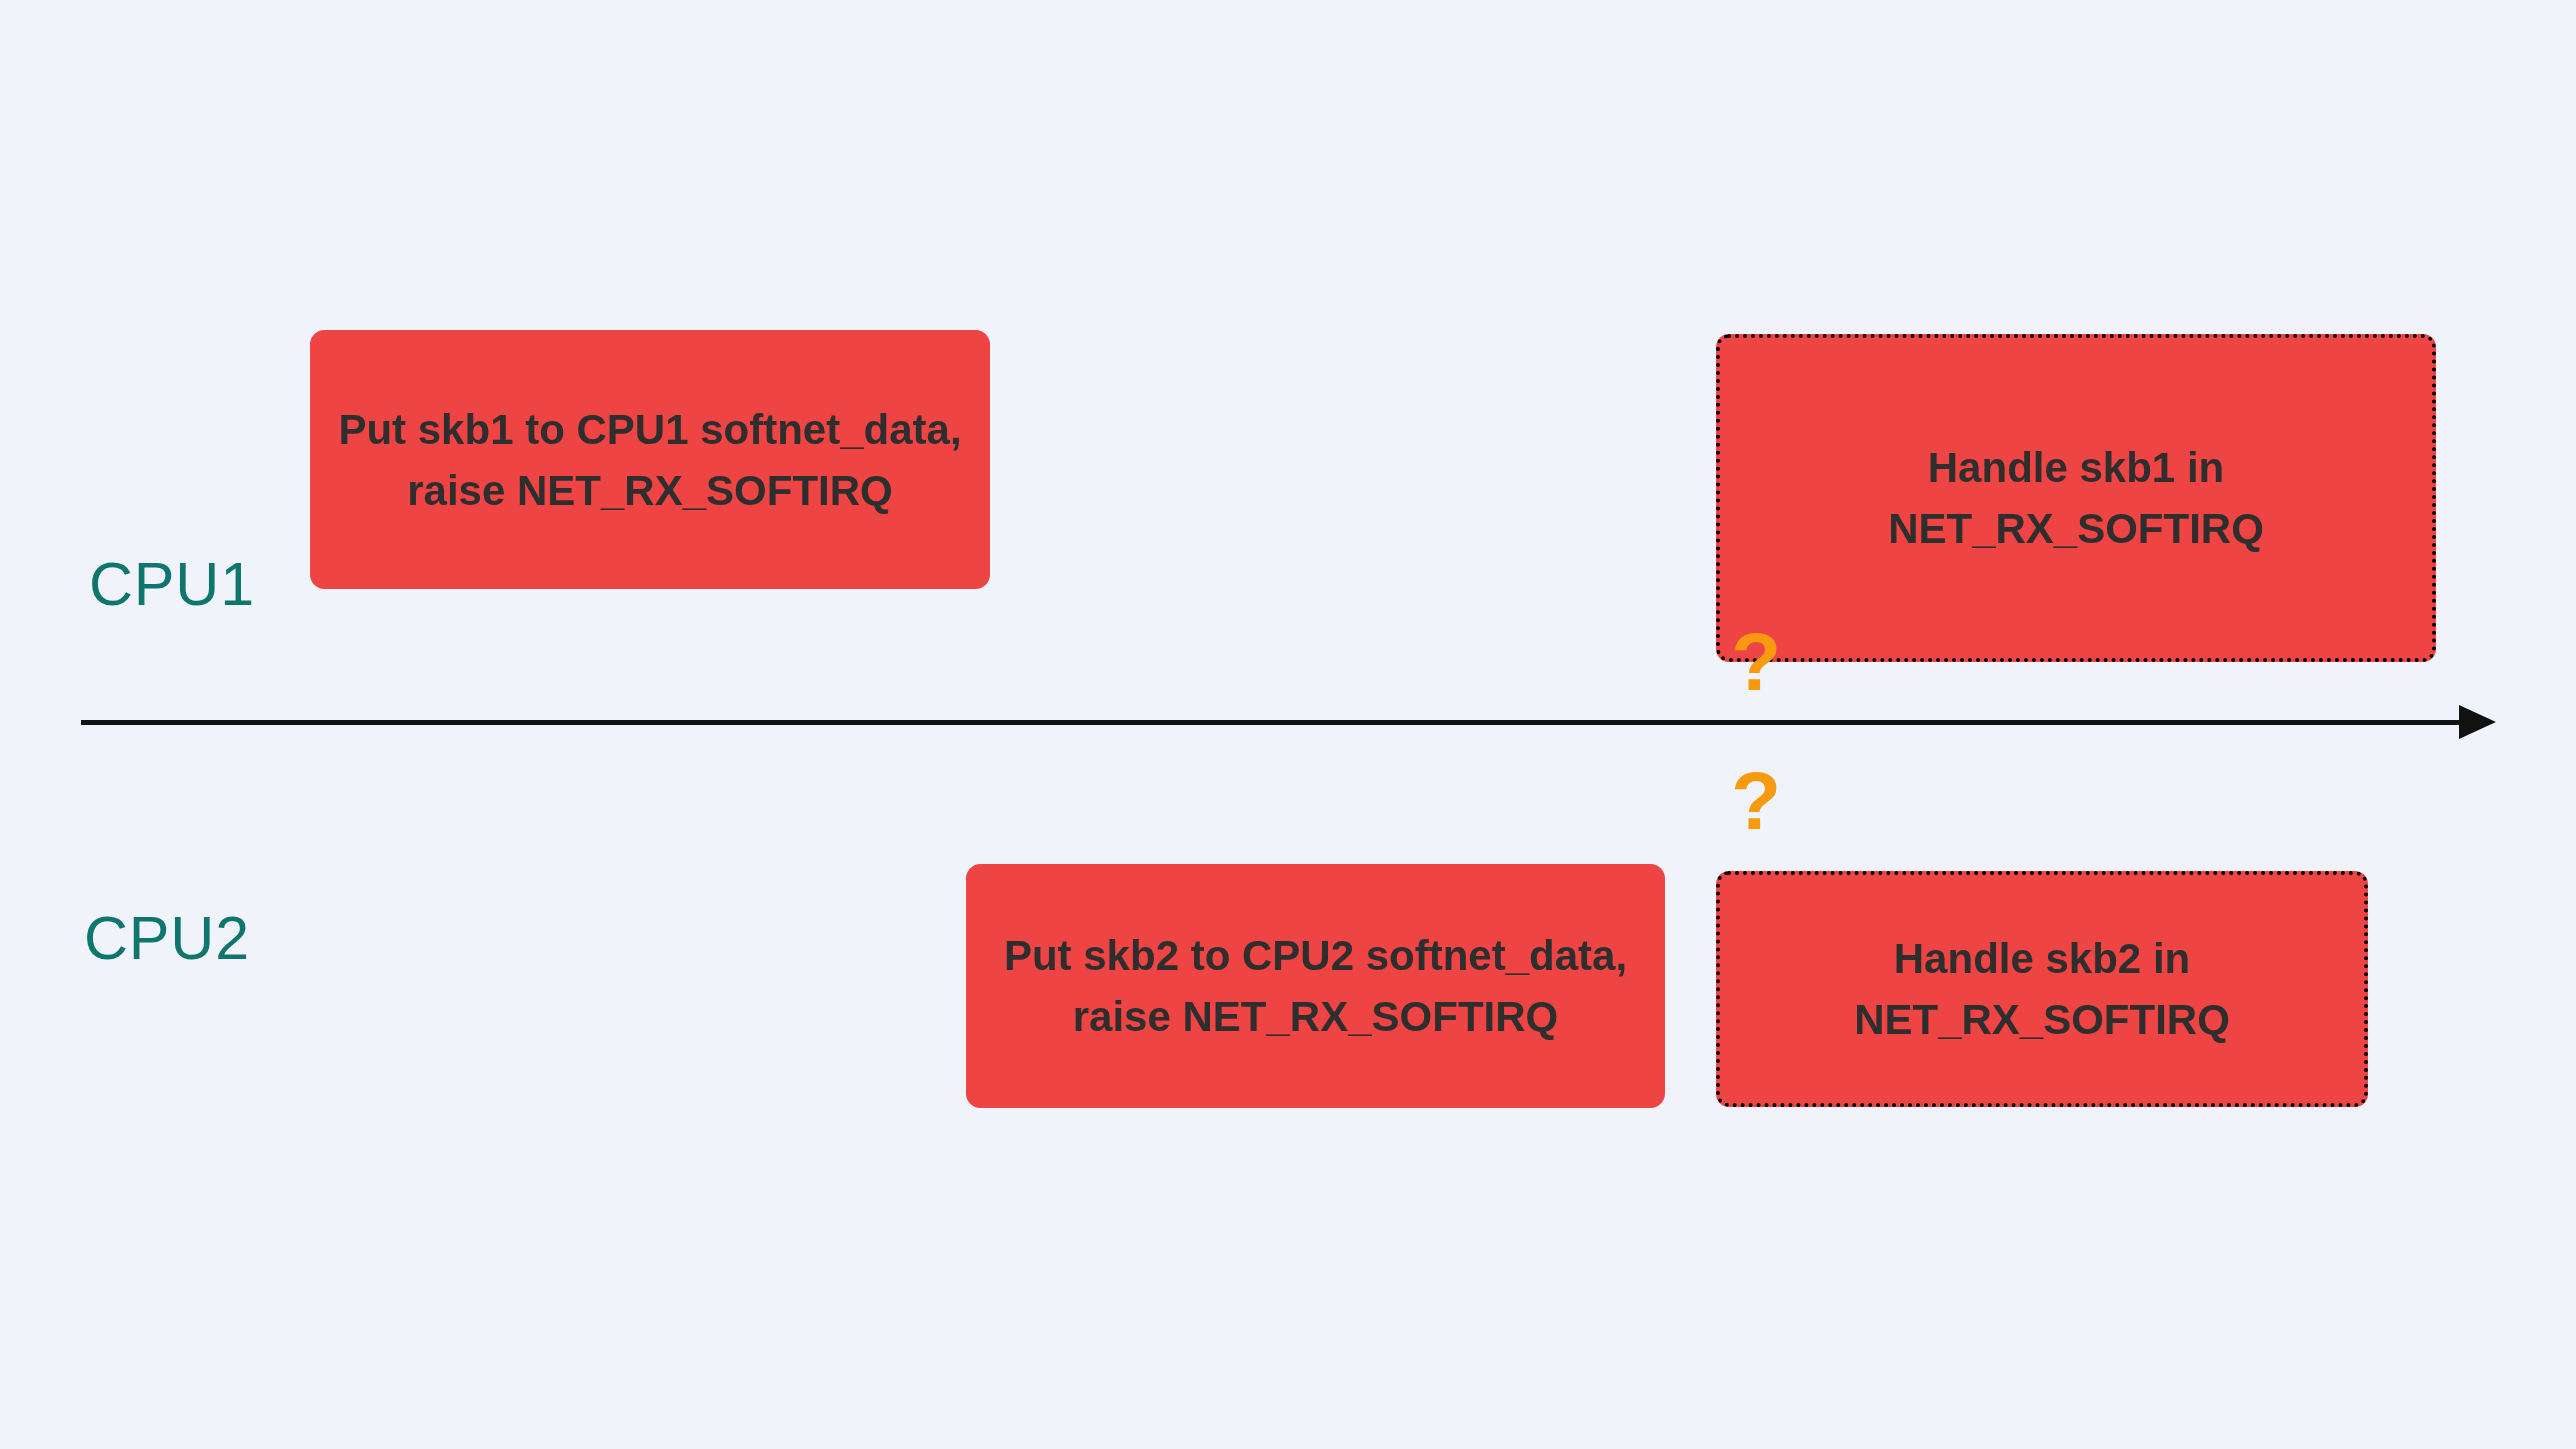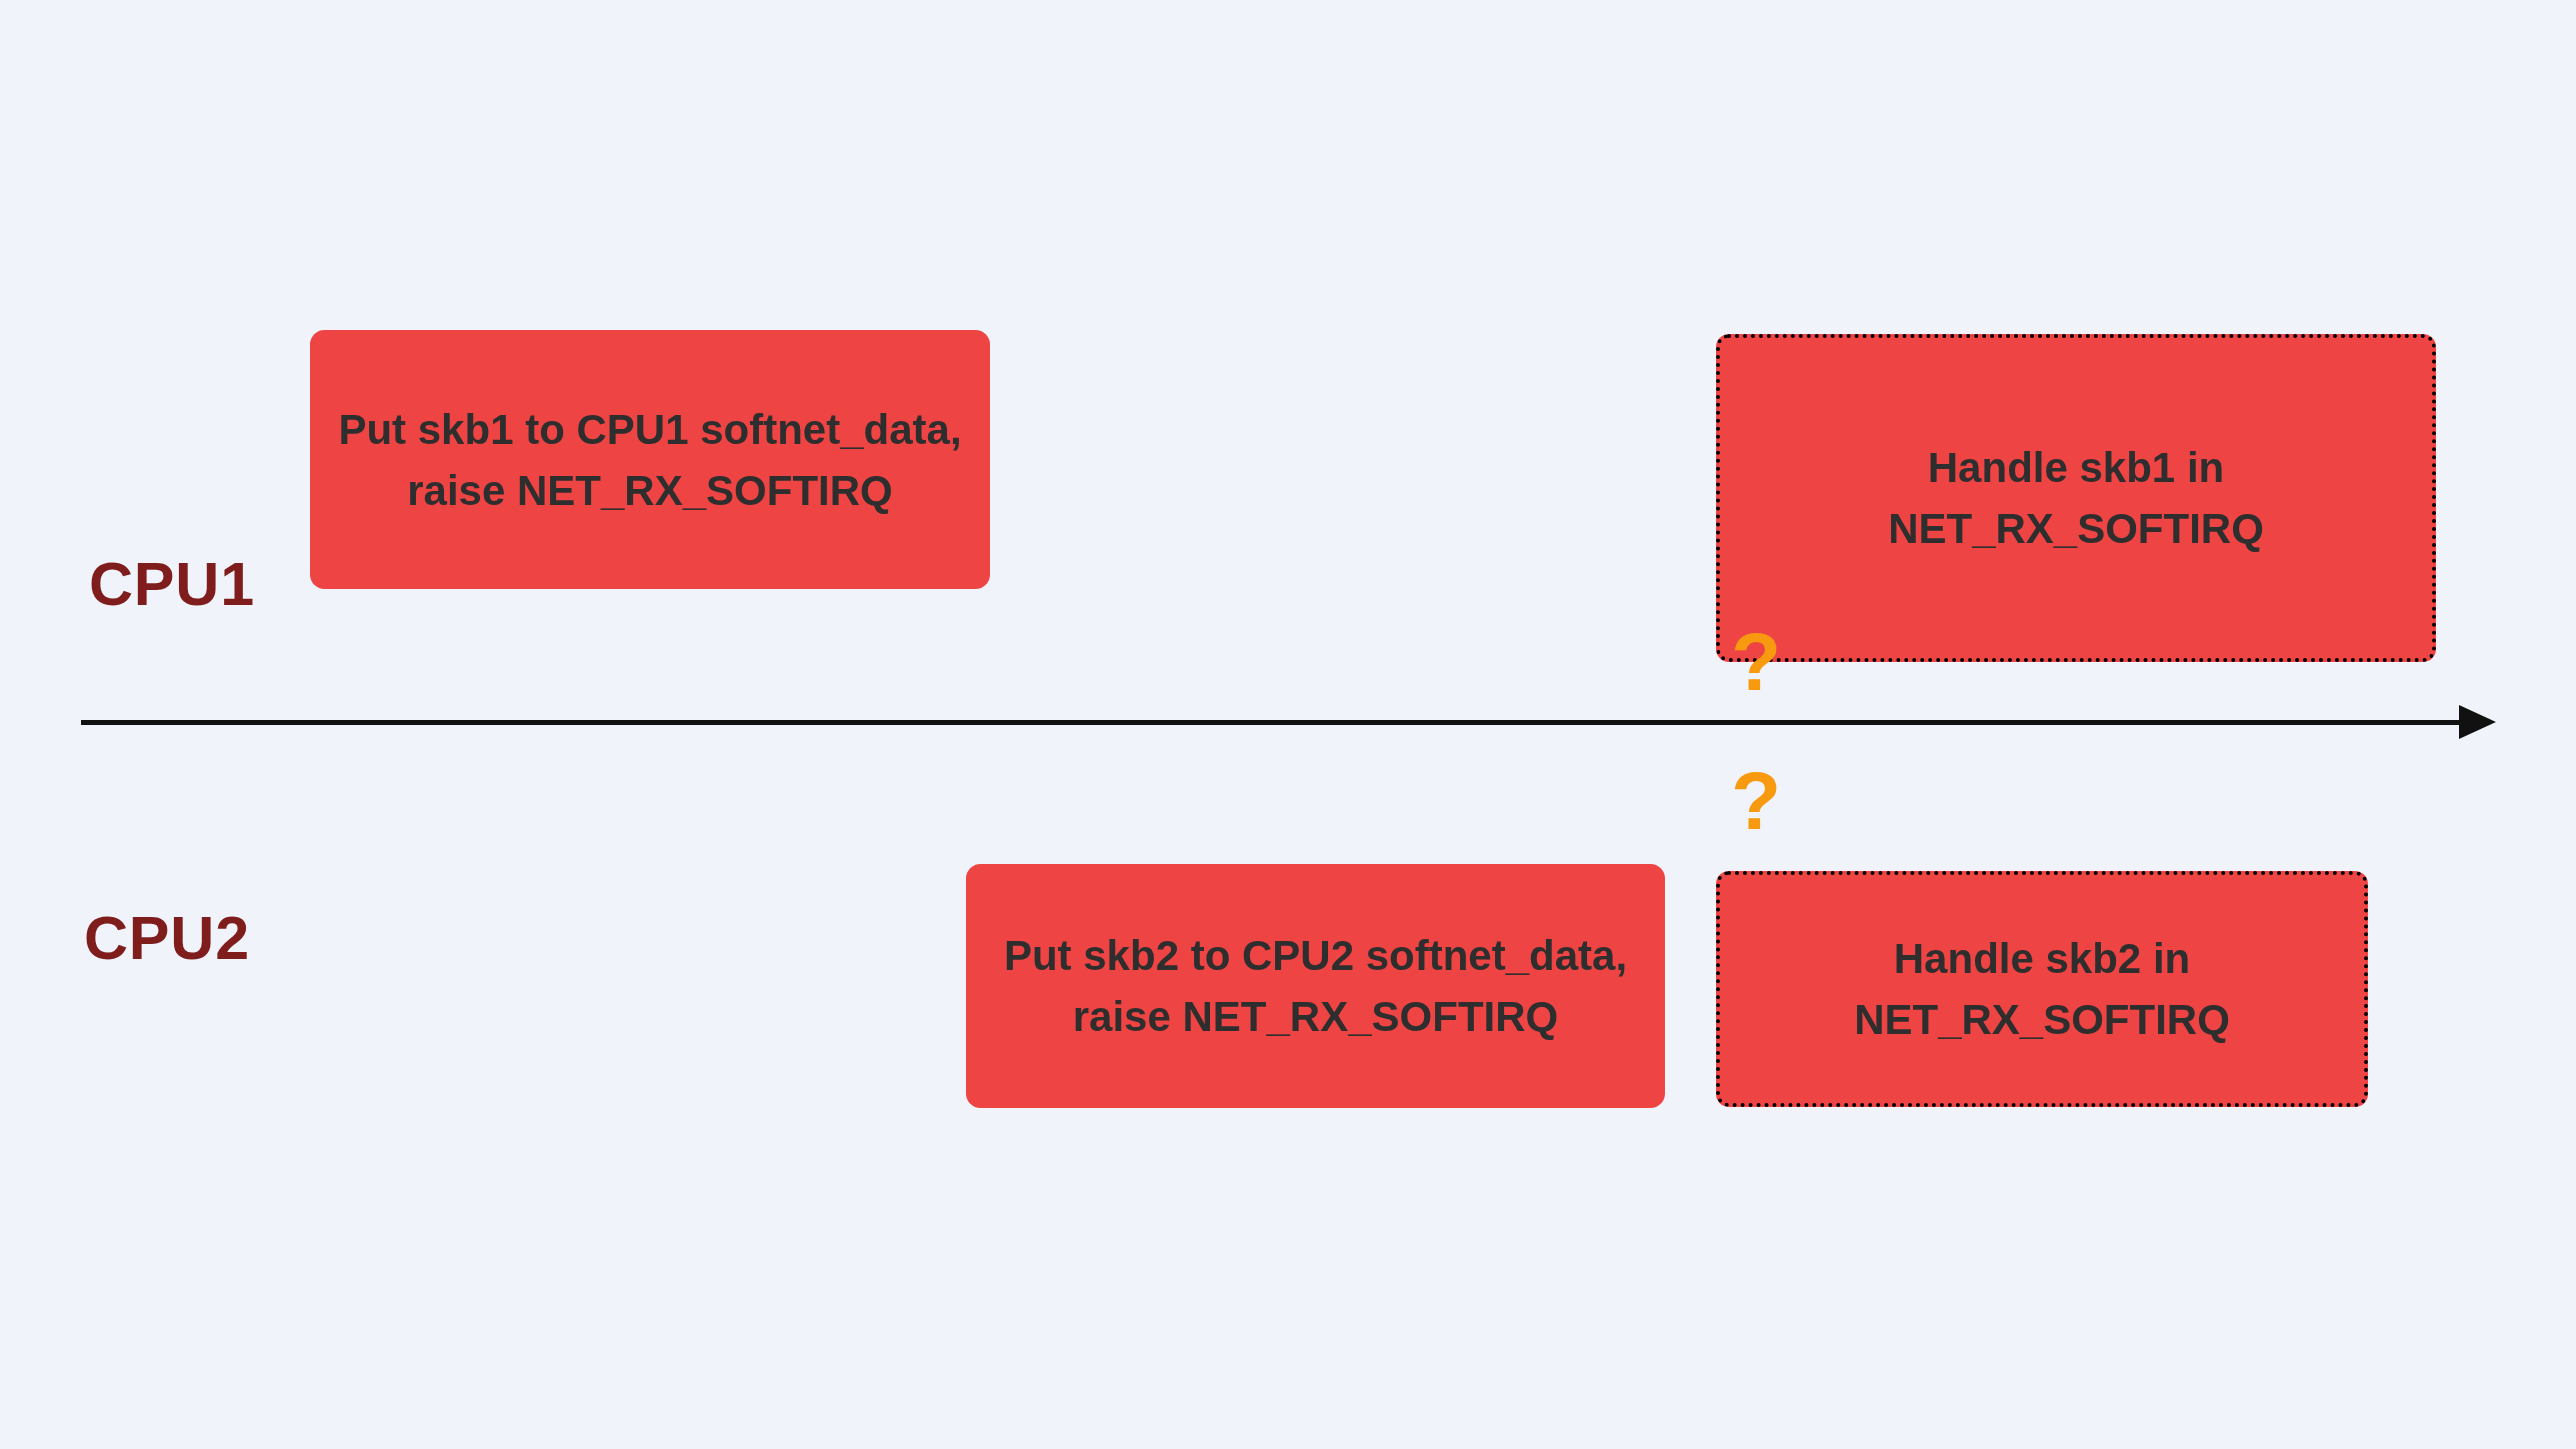--- a/index.html
+++ b/index.html
@@ -12,23 +12,23 @@
     width: 2576px;
     height: 1449px;
     background: #f0f4fa;
     font-family: "Liberation Sans", sans-serif;
     overflow: hidden;
   }
 
   
   .cpu-label {
     position: absolute;
-    color: #7f1d1d;
+    color: #0f766e;
     font-size: 61px;
-    font-weight: 700;
+    font-weight: 400;
     letter-spacing: 0.8px;
     line-height: 1;
   }
   .cpu-label.cpu1 { left: 89px; top: 554px; }
   .cpu-label.cpu2 { left: 84px; top: 860px; margin-top: 48px; }
 
   
   .event-box {
     position: absolute;
     background: #ef4444;

